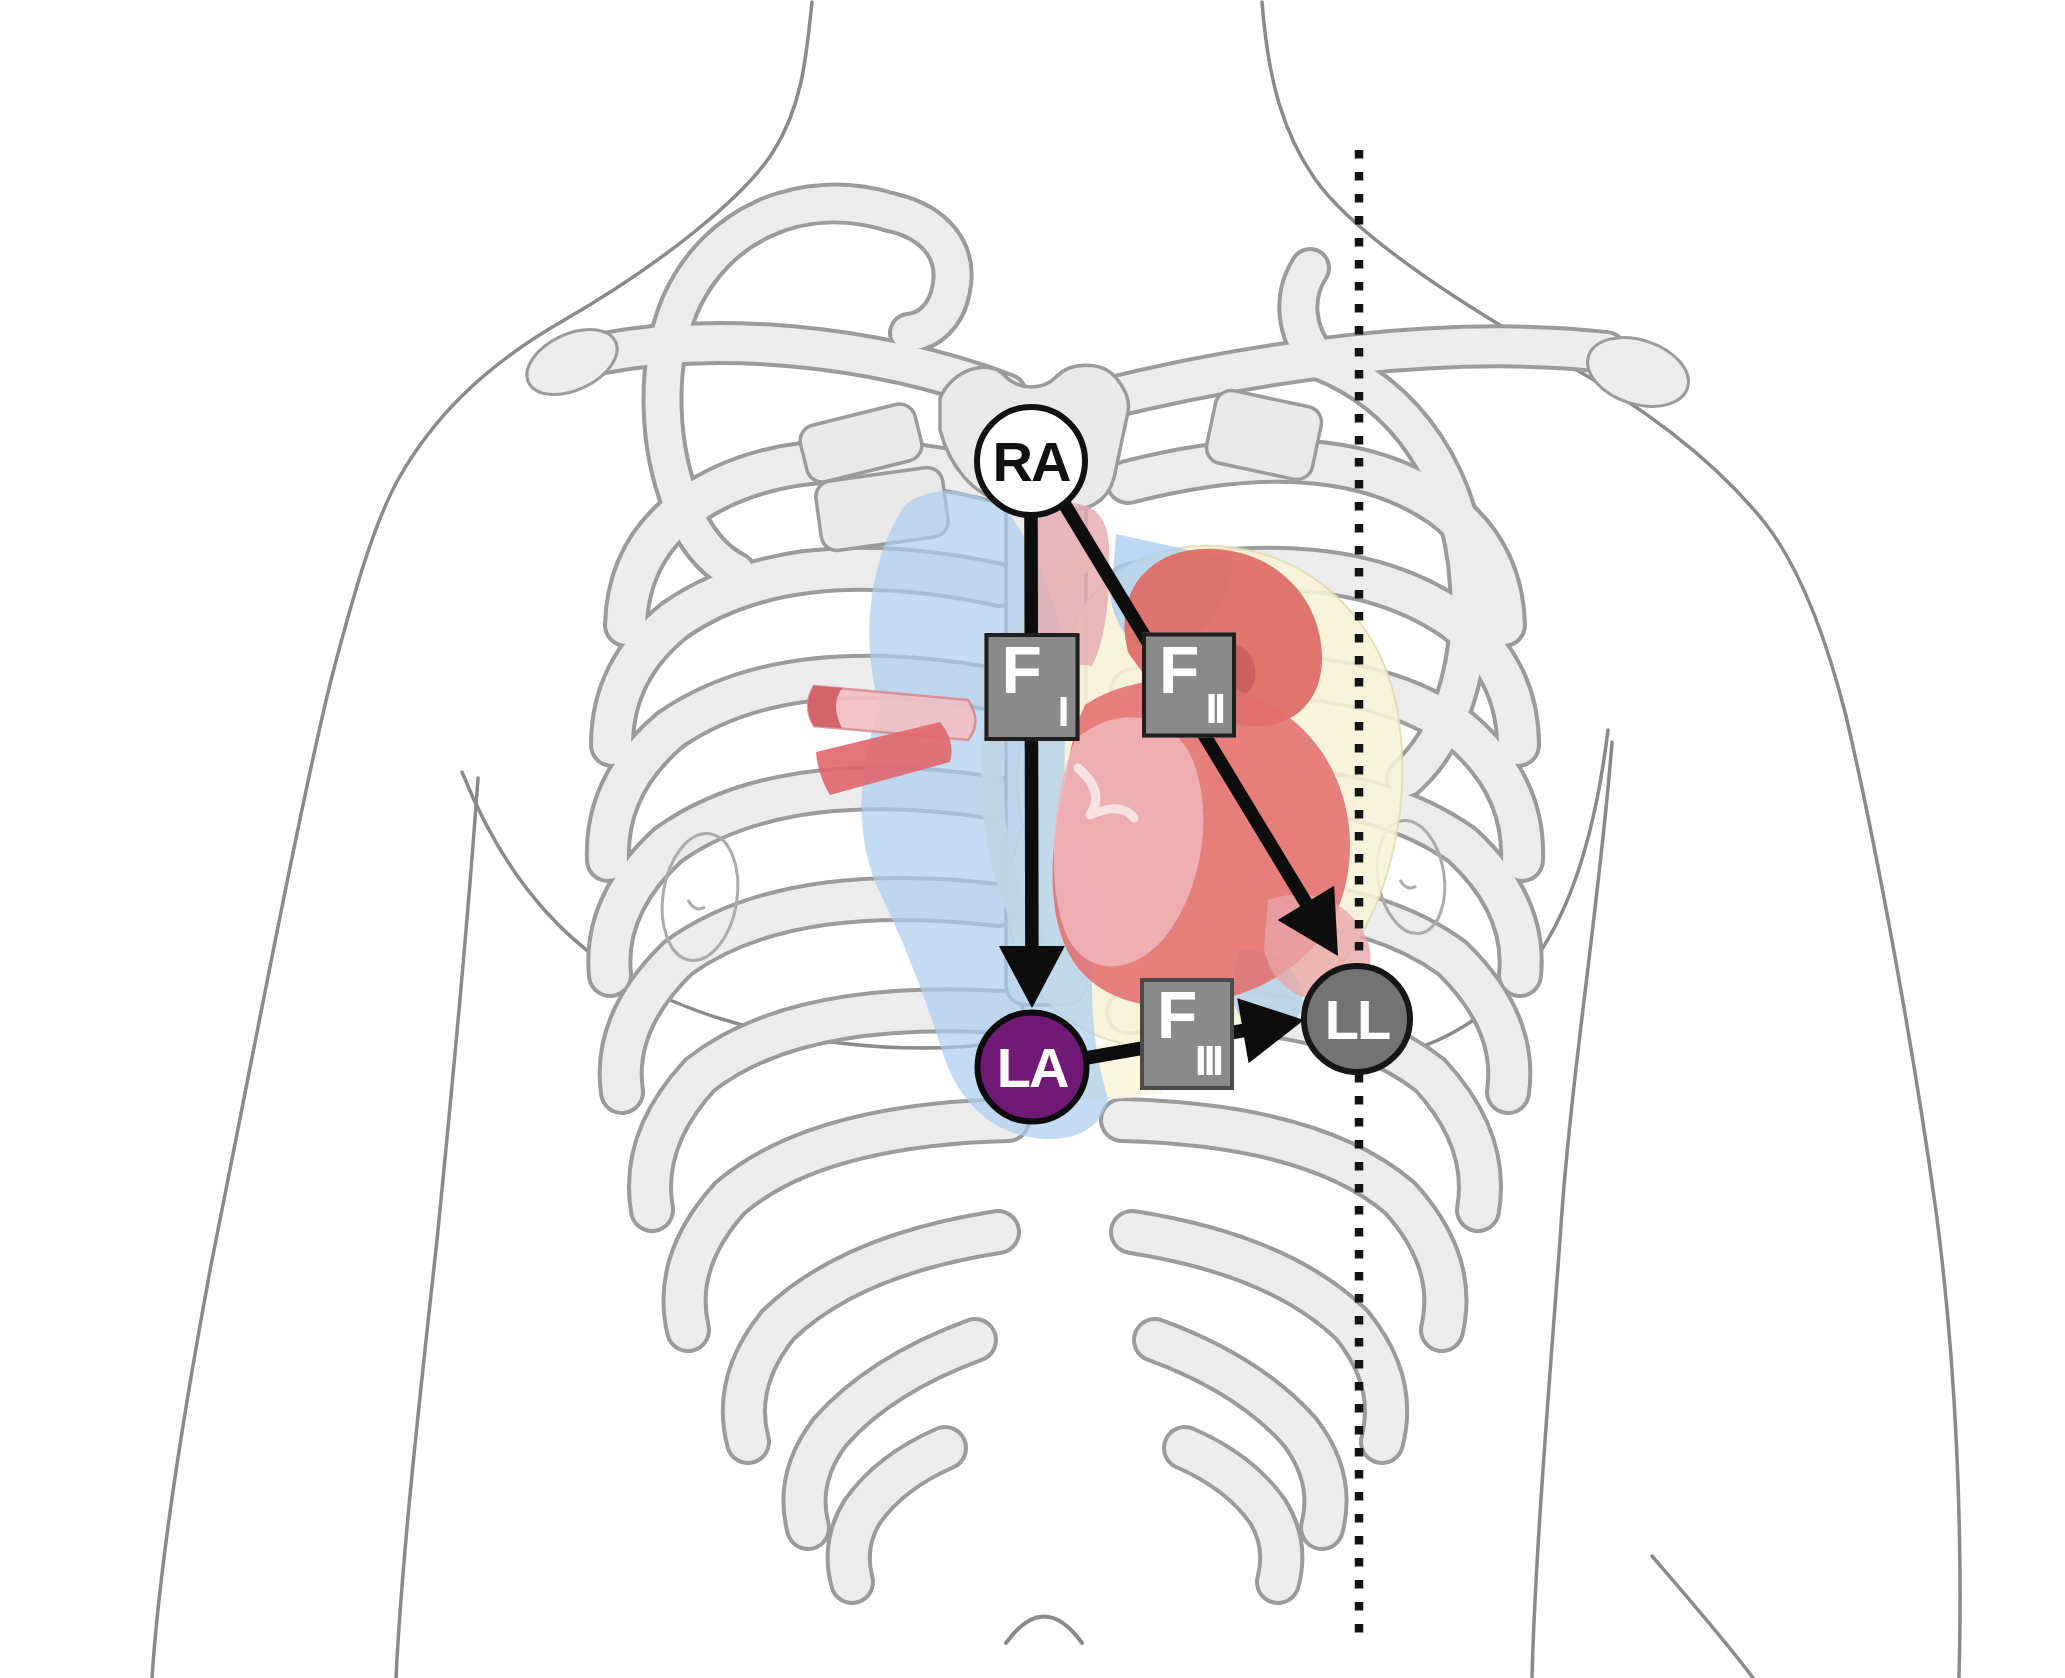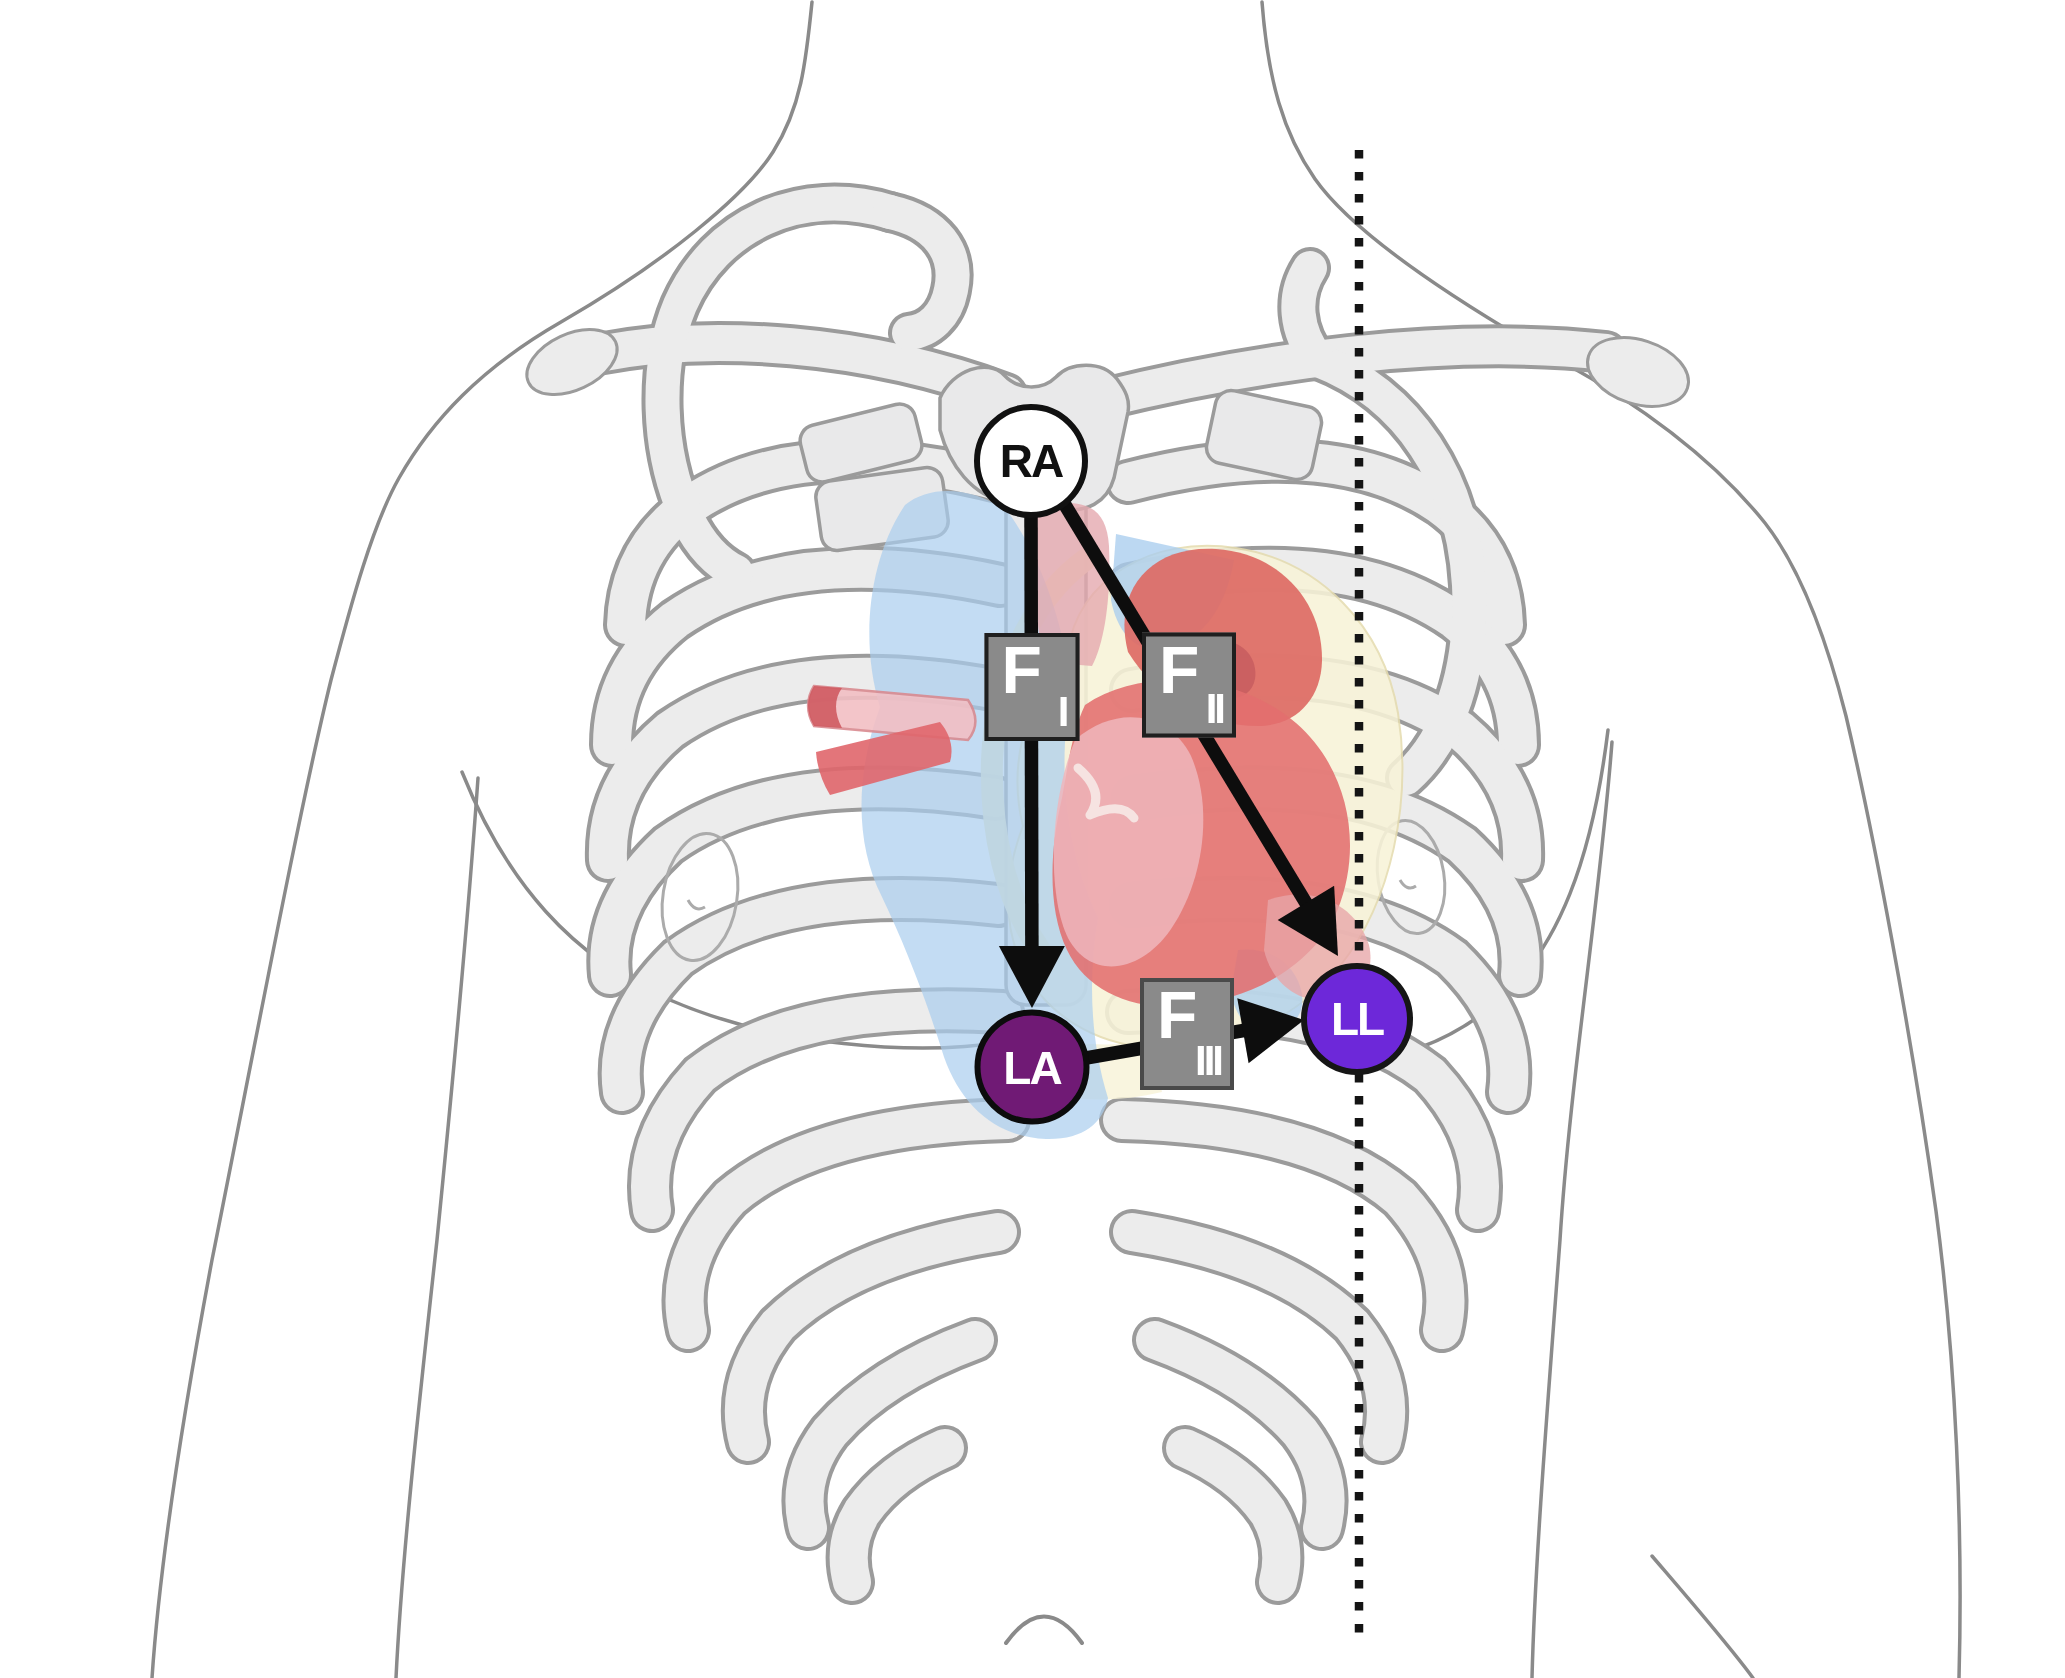--- a/index.html
+++ b/index.html
@@ -32,21 +32,21 @@
     font-family:"Liberation Sans",sans-serif;
   }
   
   .node{
     position:absolute;z-index:4;
     transform:translate(-50%,-50%);
     border-radius:50%;
     border:6px solid #111111;
     box-sizing:border-box;
     display:flex;align-items:center;justify-content:center;
-    font-weight:700;font-size:46px;letter-spacing:-2px;
+    font-weight:700;font-size:56px;letter-spacing:-2px;
     font-family:"Liberation Sans",sans-serif;
   }
 </style>
 </head>
 <body>
 
 <div class="stage">
 
   <svg class="art" viewBox="0 0 2065 1678">
     <defs>
@@ -236,17 +236,17 @@
     <span class="main">F</span>
     <span class="sub">III</span>
   </div>
 
   <div class="node" style="left: 1031px; top: 461px; width: 114px; height: 114px; background: rgb(255, 255, 255); color: rgb(17, 17, 17); border-color: rgb(17, 17, 17);">
     <span>RA</span>
   </div>
   <div class="node" style="left: 1032px; top: 1067px; width: 115px; height: 115px; background: #701a75; color: rgb(255, 255, 255); border-color: rgb(12, 12, 12);">
     <span>LA</span>
   </div>
-  <div class="node" style="left: 1357px; top: 1019px; width: 112px; height: 112px; background: #6d28d9; color: rgb(255, 255, 255); border-color: rgb(22, 22, 22); justify-content: center;">
+  <div class="node" style="left: 1357px; top: 1019px; width: 112px; height: 112px; background: #737373; color: rgb(255, 255, 255); border-color: rgb(22, 22, 22); justify-content: center;">
     <span>LL</span>
   </div>
 
 </div>
 
 </body></html>

